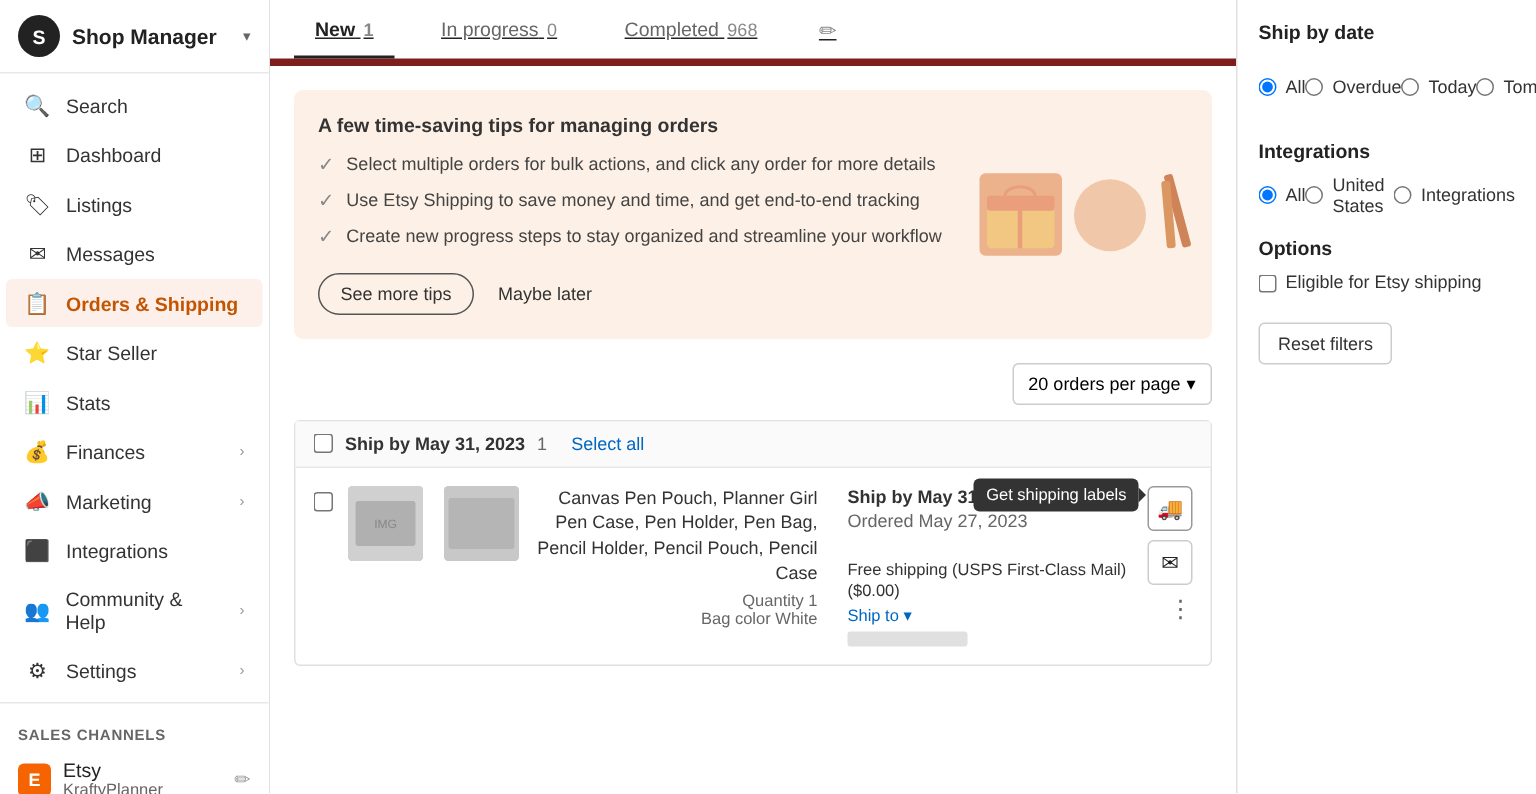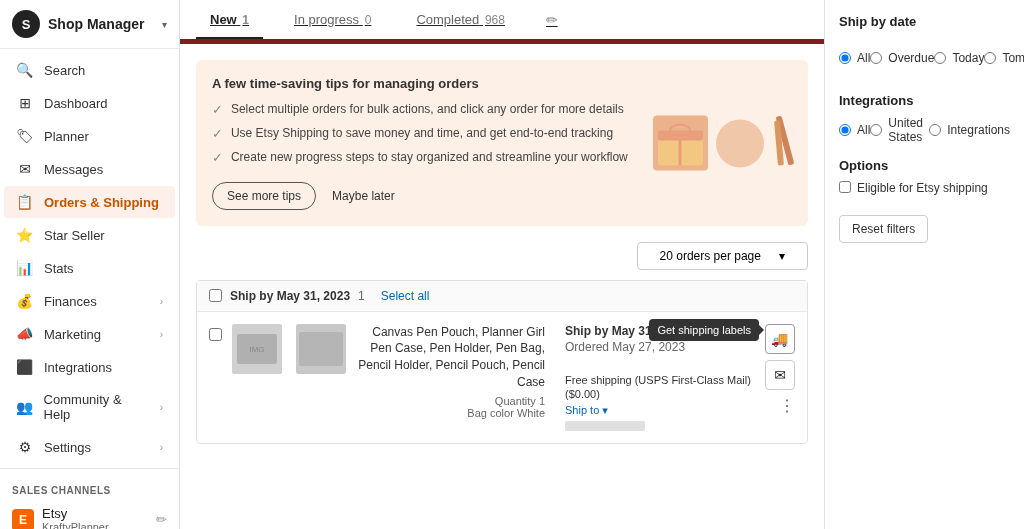--- a/index.html
+++ b/index.html
@@ -44,21 +44,21 @@
     .tips-list li .check { color: #888; font-size: 13px; }
     .tips-actions { display: flex; align-items: center; gap: 16px; }
     .btn-outline { border: 1px solid #555; background: transparent; padding: 6px 14px; border-radius: 20px; font-size: 12px; cursor: pointer; color: #333; font-weight: 400; }
     .btn-text { background: none; border: none; font-size: 12px; color: #333; cursor: pointer; font-weight: 500; }
     .tips-illustration { position: absolute; right: 16px; top: 50%; transform: translateY(-50%); display: flex; gap: 8px; opacity: 0.85; }
     .illus-box { width: 50px; height: 50px; background: #e8a87c; border-radius: 4px; position: relative; display: flex; align-items: center; justify-content: center; }
 
     
     .orders-section { padding: 0 16px; }
     .orders-toolbar { display: flex; align-items: center; justify-content: flex-end; margin-bottom: 10px; }
-    .per-page-btn { border: 1px solid #ccc; background: #fff; border-radius: 4px; padding: 6px 22px; font-size: 12px; cursor: pointer; display: flex; align-items: center; gap: 18px; }
+    .per-page-btn { border: 1px solid #ccc; background: #fff; border-radius: 4px; padding: 6px 10px; font-size: 12px; cursor: pointer; display: flex; align-items: center; gap: 4px; }
     .ship-group { background: #fff; border: 1px solid #e0e0e0; border-radius: 4px; margin-bottom: 12px; }
     .ship-group-header { display: flex; align-items: center; gap: 8px; padding: 8px 12px; border-bottom: 1px solid #e8e8e8; background: #fafafa; }
     .ship-group-date { font-size: 12px; font-weight: 600; color: #333; }
     .ship-group-count { font-size: 12px; color: #666; }
     .select-all-link { font-size: 12px; color: #0066c0; cursor: pointer; margin-left: 8px; }
     .order-row { display: flex; align-items: flex-start; padding: 12px; gap: 10px; }
     .order-checkbox { margin-top: 4px; }
     .order-image-placeholder { width: 50px; height: 50px; background: #e0e0e0; border-radius: 3px; flex-shrink: 0; position: relative; overflow: hidden; }
     .order-image-inner { width: 100%; height: 100%; background: linear-gradient(135deg, #d0d0d0 0%, #b0b0b0 100%); display: flex; align-items: center; justify-content: center; }
     .order-details { flex: 1; text-align: right; }
@@ -78,21 +78,21 @@
     .mail-icon-btn { width: 30px; height: 30px; border: 1px solid #ccc; border-radius: 4px; display: flex; align-items: center; justify-content: center; cursor: pointer; background: #fff; font-size: 14px; }
     .more-btn { background: none; border: none; cursor: pointer; font-size: 16px; color: #666; }
 
     
     .right-panel { width: 200px; min-width: 200px; border-left: 1px solid #e0e0e0; padding: 14px; overflow-y: auto; height: 529px; }
     .filter-section { margin-bottom: 14px; }
     .filter-title { font-size: 13px; font-weight: 700; color: #222; margin-bottom: 8px; }
     .radio-group { display: flex; flex-direction: row; gap: 0; }
     .radio-item { display: flex; align-items: center; gap: 6px; font-size: 12px; color: #333; cursor: pointer; }
     .radio-item input[type="radio"] { width: 12px; height: 12px; }
-    .checkbox-item { display: flex; align-items: flex-start; gap: 6px; font-size: 12px; color: #333; cursor: pointer; }
+    .checkbox-item { display: flex; align-items: flex-end; gap: 6px; font-size: 12px; color: #333; cursor: pointer; }
     .checkbox-item input[type="checkbox"] { width: 12px; height: 12px; }
     .reset-btn { border: 1px solid #ccc; background: #fff; border-radius: 4px; padding: 6px 12px; font-size: 12px; cursor: pointer; color: #333; margin-top: 6px; }
   </style>
 </head>
 <body>
 
 <nav class="sidebar">
   <div class="sidebar-header">
     <div class="sidebar-header-icon">S</div>
     <span class="sidebar-header-title">Shop Manager</span>
@@ -103,21 +103,21 @@
   <div class="nav-item">
         <span class="icon">🔍</span>
     <span>Search</span>
     </div>
       <div class="nav-item">
         <span class="icon">⊞</span>
     <span>Dashboard</span>
     </div>
       <div class="nav-item">
         <span class="icon">🏷</span>
-    <span>Planner</span>
+    <span>Listings</span>
     </div>
       <div class="nav-item">
         <span class="icon">✉</span>
     <span>Messages</span>
     </div>
       <div class="nav-item active">
         <span class="icon">📋</span>
     <span>Orders &amp; Shipping</span>
     </div>
       <div class="nav-item">

